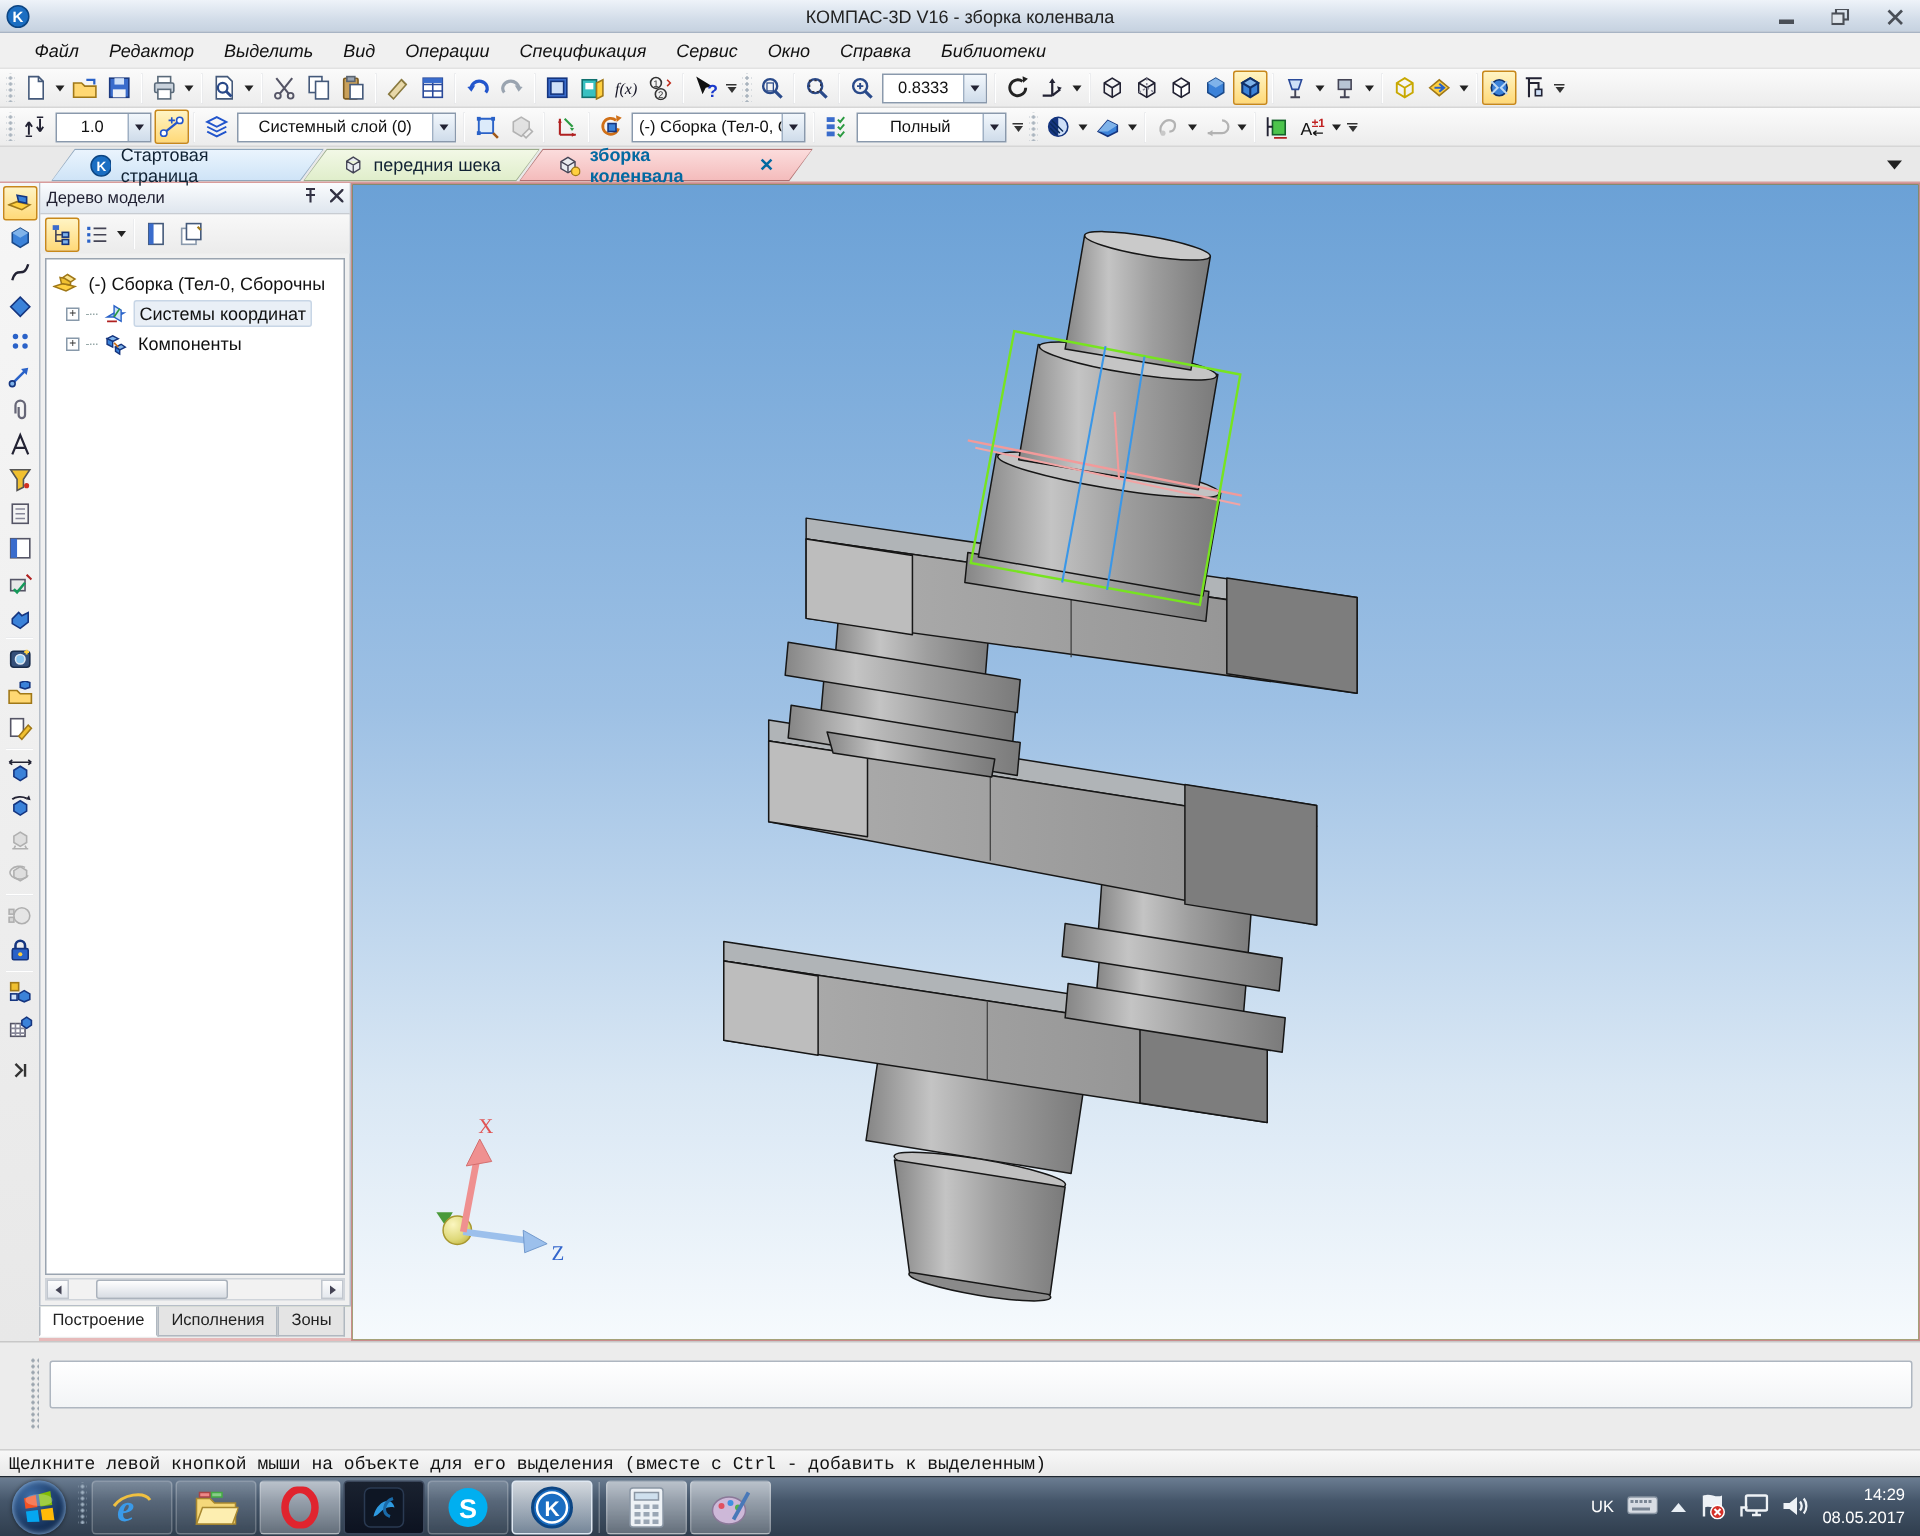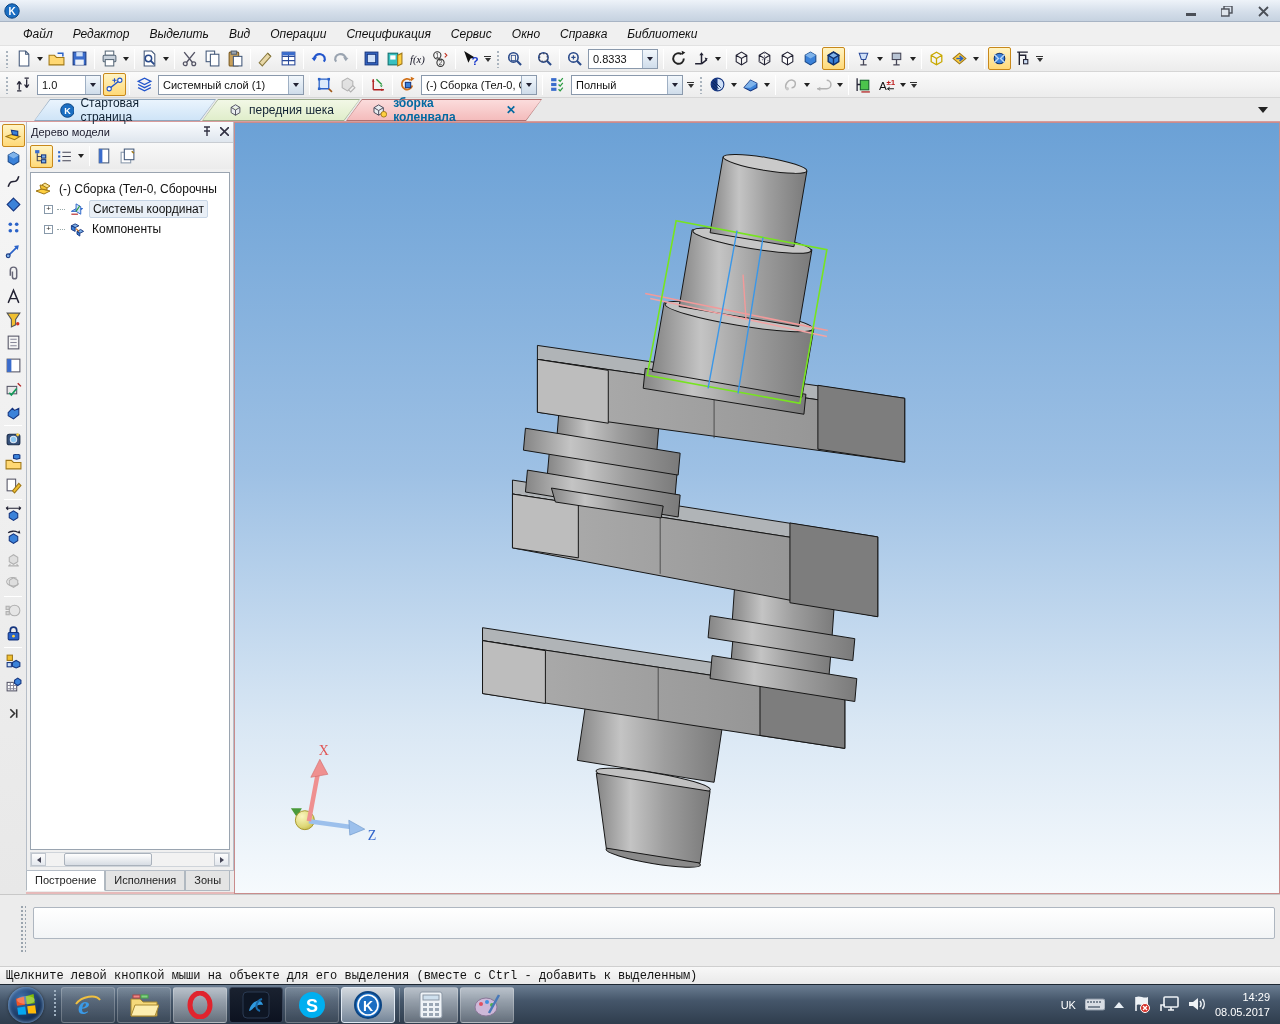--- a/index.html
+++ b/index.html
@@ -30,21 +30,21 @@
   .ti svg{width:17px;height:17px;}
   .ti.active{background:linear-gradient(#fff4c4,#ffd978);border:1px solid #c8881a;}
   .ti.disabled{filter:grayscale(1);opacity:.45;}
   .sep{width:1px;height:20px;background:#b9bec5;border-right:1px solid #fff;margin:0 3px;flex:0 0 auto;}
   .dd{width:10px;height:23px;display:flex;align-items:center;justify-content:center;flex:0 0 auto;}
   .dd i{width:0;height:0;border-left:3px solid transparent;border-right:3px solid transparent;border-top:4px solid #222;}
   .ovf{width:11px;height:23px;display:flex;flex-direction:column;align-items:center;justify-content:center;gap:1px;flex:0 0 auto;}
   .ovf b{width:7px;height:1px;background:#333;}
   .ovf i{width:0;height:0;border-left:3px solid transparent;border-right:3px solid transparent;border-top:4px solid #333;}
   .combo{height:20px;background:#fff;border:1px solid #8a99ac;display:flex;align-items:center;
-    font-size:11px;color:#111;flex:0 0 auto;margin:0 2px;}
+    font-size:11px;color:#111;flex:0 0 auto;margin:0 2px;text-align:center;}
   .combo .cval{padding:0 4px;white-space:nowrap;overflow:hidden;flex:1;}
   .combo .cbtn{width:15px;height:100%;border-left:1px solid #9fb0c4;background:linear-gradient(#f2f7fc,#cfdcea);
     display:flex;align-items:center;justify-content:center;}
   .combo .cbtn i{width:0;height:0;border-left:3px solid transparent;border-right:3px solid transparent;border-top:4px solid #223;}
 
   
   .tabsrow{position:absolute;left:0;top:98px;width:1280px;height:24px;background:#e9e9e9;
     border-bottom:1px solid #d89c9c;display:flex;align-items:flex-end;padding-left:34px;}
   .dtab{position:relative;height:22px;margin-right:-14px;flex:0 0 auto;}
   .dtab .shape{position:absolute;inset:0;clip-path:polygon(16px 0,100% 0,calc(100% - 16px) 100%,0 100%);}
@@ -115,20 +115,21 @@
   .tri-up{width:0;height:0;border-left:5px solid transparent;border-right:5px solid transparent;border-bottom:6px solid #e8eef4;}
 </style>
 </head>
 <body>
 
 <div class="titlebar">
   <svg width="16" height="16" style="margin-left:4px">
     <circle cx="8" cy="8" r="7.2" fill="#1b6ec2" stroke="#0c4583"></circle>
     <text x="8" y="11.6" text-anchor="middle" font-size="10" font-weight="bold" fill="#fff" font-family="Liberation Sans,sans-serif">K</text>
   </svg>
+  <span class="apptitle">КОМПАС-3D V16  - зборка коленвала</span>
   <div class="winbtns">
     <span class="winbtn">
         <svg width="11" height="9">
           <rect x="0" y="6" width="10" height="3" fill="#4a4f57"></rect>
         </svg>
       </span>
     <span class="winbtn">
         <svg width="12" height="11">
           <rect x="3" y="0" width="8" height="7" fill="none" stroke="#4a4f57" stroke-width="1.4"></rect>
           <rect x="0" y="3" width="8" height="7" fill="#dfe5ec" stroke="#4a4f57" stroke-width="1.4"></rect>
@@ -442,21 +443,21 @@
       </svg>
     </span>
   <span class="sep"></span>
   <span class="ti">
       <svg viewBox="0 0 16 16">
         <path d="M2 5l6-3 6 3-6 3z" fill="none" stroke="#2255cc" stroke-width="1.2"></path>
         <path d="M2 8l6 3 6-3M2 11l6 3 6-3" fill="none" stroke="#2255cc" stroke-width="1.2"></path>
       </svg>
     </span>
   <div class="combo" style="width:146px">
-    <span class="cval">Системный слой (1)</span>
+    <span class="cval">Системный слой (0)</span>
     <span class="cbtn">
         <i></i>
       </span>
   </div>
   <span class="sep"></span>
   <span class="ti">
       <svg viewBox="0 0 16 16">
         <path d="M3 3h9v9H3z" fill="#dcebfb" stroke="#2a62c8" stroke-width="1.2"></path>
         <rect x="1.8" y="1.8" width="2.4" height="2.4" fill="#2a62c8"></rect>
         <rect x="10.8" y="1.8" width="2.4" height="2.4" fill="#2a62c8"></rect>
@@ -495,21 +496,21 @@
   </div>
   <span class="sep"></span>
   <span class="ti">
       <svg viewBox="0 0 16 16">
         <rect x="2" y="2" width="5" height="3" fill="#3a6ccc"></rect>
         <rect x="2" y="6.5" width="5" height="3" fill="#3a6ccc"></rect>
         <rect x="2" y="11" width="5" height="3" fill="#3a6ccc"></rect>
         <path d="M9 3.5l1.5 1.5L13 2M9 8l1.5 1.5L13 6.5M9 12.5l1.5 1.5L13 11" fill="none" stroke="#2a9a40" stroke-width="1.2"></path>
       </svg>
     </span>
-  <div class="combo" style="width:112px">
+  <div class="combo" style="width:100px">
     <span class="cval">Полный</span>
     <span class="cbtn">
         <i></i>
       </span>
   </div>
   <span class="ovf">
       <b></b>
       <i></i>
     </span>
   <span class="grip"></span>

